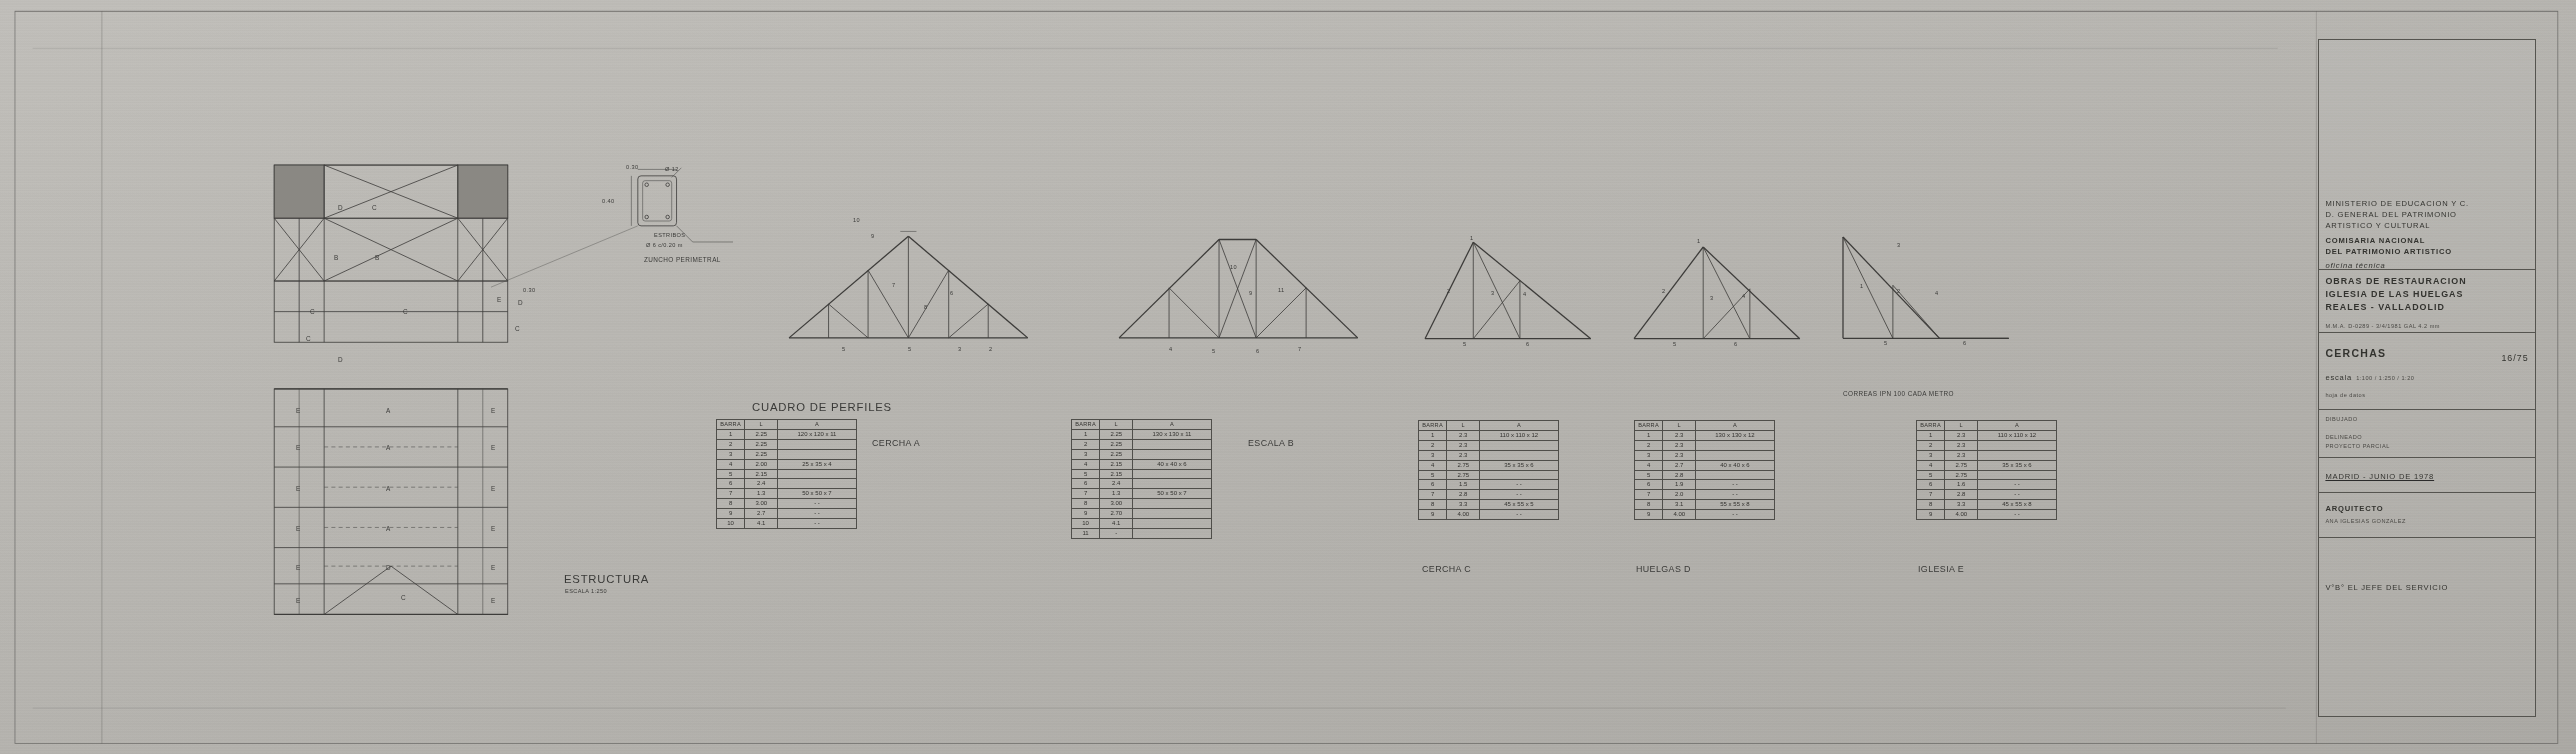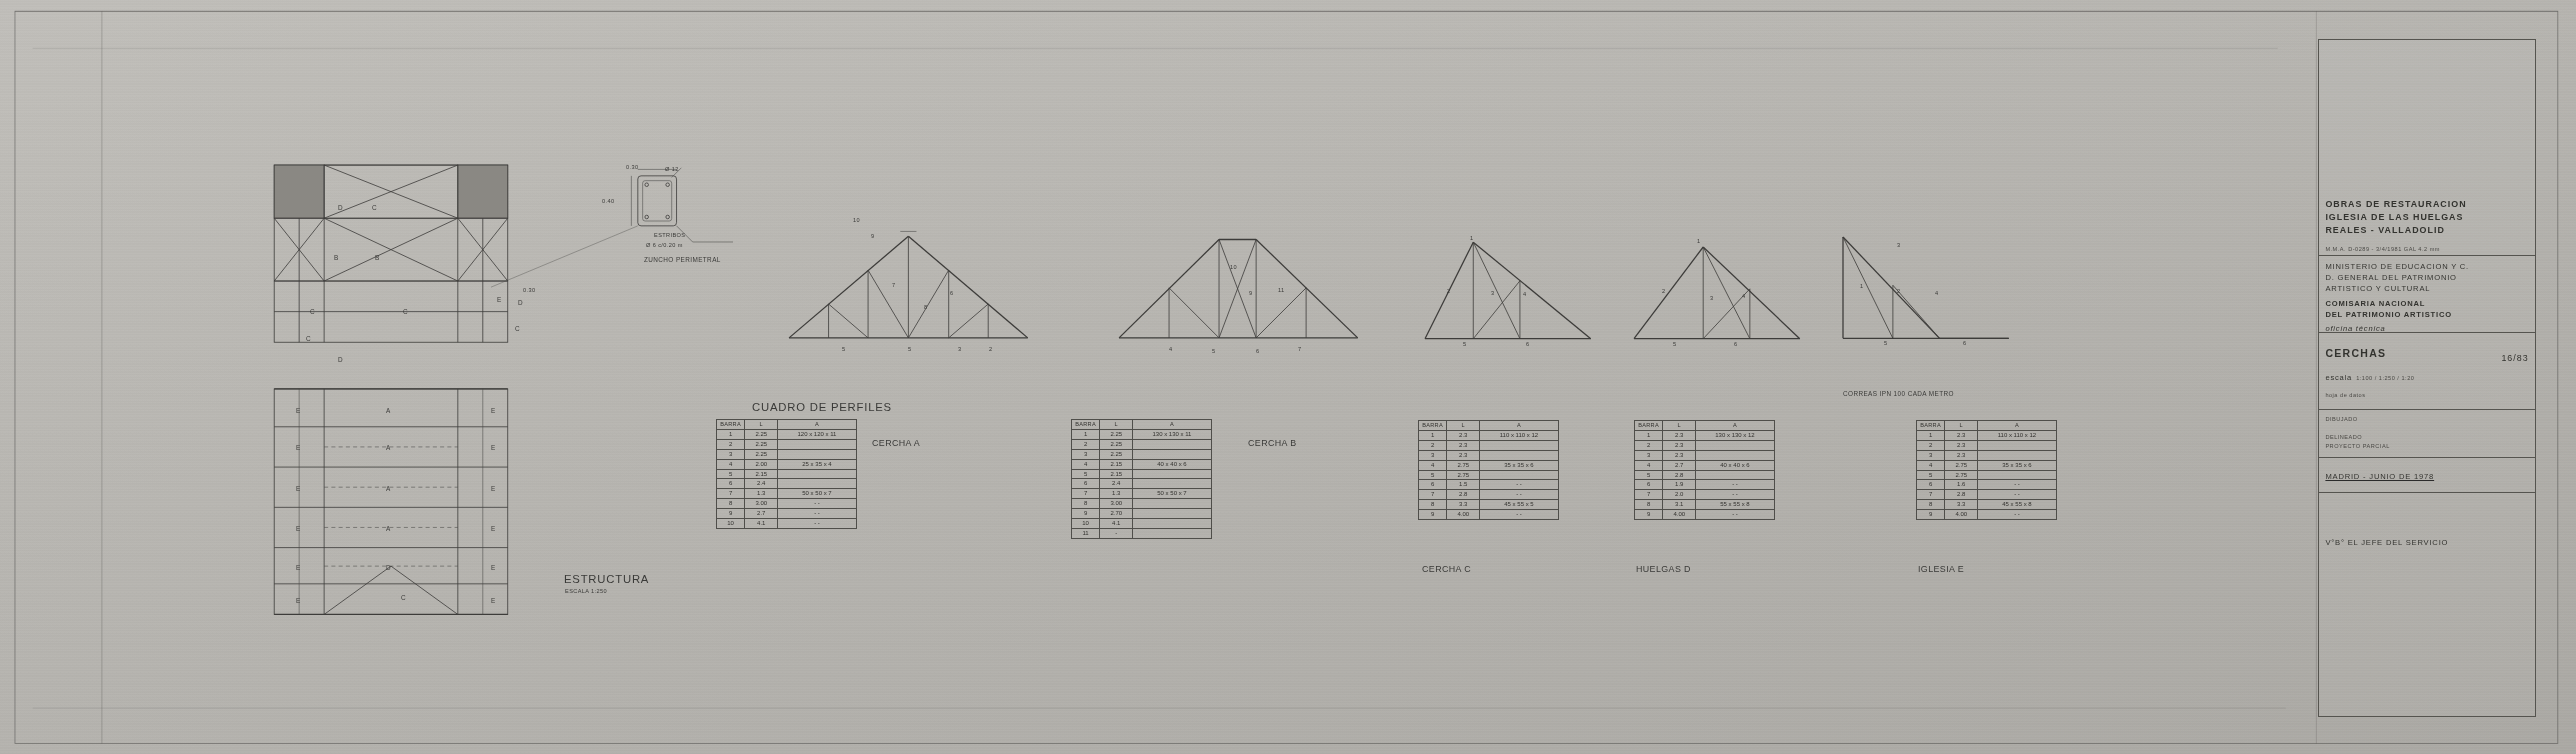--- a/index.html
+++ b/index.html
@@ -396,21 +396,21 @@
           <td>4.1</td>
           <td></td>
         </tr>
       <tr>
           <td>11</td>
           <td>-</td>
           <td></td>
         </tr>
     </tbody>
   </table>
-  <div class="lbl" style="left:1248px;top:438px;">CERCHA B</div>
+  <div class="lbl" style="left:1248px;top:438px;">ESCALA B</div>
 
   <table class="profiles" style="left:1418px;top:420px;">
     <thead>
         <tr>
       <th class="col-bar">BARRA</th>
       <th class="col-l">L</th>
       <th class="col-a">A</th>
     </tr>
       </thead>
     <tbody>
@@ -575,56 +575,60 @@
           <td>4.00</td>
           <td>-    -</td>
         </tr>
     </tbody>
   </table>
   <div class="lbl" style="left:1918px;top:564px;">IGLESIA E</div>
 
   <div id="titleblock">
     <div class="tb-row" style="height:153px;border-bottom:none;"></div>
 
-    <div class="tb-row" style="height:63px;">
-      <div class="tb-txt mid b">OBRAS DE RESTAURACION</div>
-      <div class="tb-txt mid b">IGLESIA DE LAS HUELGAS</div>
-      <div class="tb-txt mid b">REALES - VALLADOLID</div>
-      <div class="tb-txt tiny" style="margin-top:8px;">M.M.A.  D-0289  -  3/4/1981  GAL  4.2 mm</div>
-    </div>
-
     <div class="tb-row" style="height:77px;">
       <div class="tb-txt">MINISTERIO DE EDUCACION Y C.</div>
       <div class="tb-txt">D. GENERAL DEL PATRIMONIO</div>
       <div class="tb-txt">ARTISTICO  Y  CULTURAL</div>
       <div class="tb-txt b" style="margin-top:3.2px;">COMISARIA   NACIONAL</div>
       <div class="tb-txt b">DEL PATRIMONIO ARTISTICO</div>
       <div class="tb-txt" style="margin-top:2.4px;font-style:italic;">oficina técnica</div>
     </div>
 
+    <div class="tb-row" style="height:63px;">
+      <div class="tb-txt mid b">OBRAS DE RESTAURACION</div>
+      <div class="tb-txt mid b">IGLESIA DE LAS HUELGAS</div>
+      <div class="tb-txt mid b">REALES - VALLADOLID</div>
+      <div class="tb-txt tiny" style="margin-top:8px;">M.M.A.  D-0289  -  3/4/1981  GAL  4.2 mm</div>
+    </div>
+
     <div class="tb-row" style="height:77px;position:relative;">
       <div class="tb-txt big" style="margin-top:8px;">CERCHAS</div>
       <div style="display:flex;gap:4px;align-items:baseline;margin-top:11.3px;">
         <span class="tb-txt">escala</span>
         <span class="tb-txt tiny">1:100  /  1:250  /  1:20</span>
       </div>
       <div class="tb-txt tiny" style="margin-top:8px;">hoja de datos</div>
-      <div class="tb-txt mid" style="position:absolute;right:6.4px;top:19.3px;">16/83</div>
+      <div class="tb-txt mid" style="position:absolute;right:6.4px;top:19.3px;">16/75</div>
     </div>
 
     <div class="tb-row" style="height:48px;">
       <div class="tb-txt tiny">DIBUJADO</div>
       <div class="tb-txt tiny" style="margin-top:9.7px;">DELINEADO</div>
       <div class="tb-txt tiny">PROYECTO PARCIAL</div>
     </div>
 
     <div class="tb-row" style="height:35px;text-decoration:underline;">
       <div class="tb-txt" style="margin-top:8px;">MADRID  -  JUNIO DE 1978</div>
     </div>
 
+    <div class="tb-row" style="height:45px;">
+      <div class="tb-txt b" style="margin-top:4.8px;">ARQUITECTO</div>
+      <div class="tb-txt tiny" style="margin-top:3.2px;">ANA IGLESIAS GONZALEZ</div>
+    </div>
 
     <div class="tb-row" style="height:97px;border-bottom:none;">
       <div class="tb-txt" style="margin-top:39px;">V°B°  EL JEFE  DEL SERVICIO</div>
     </div>
   </div>
 
 </div>
 
 
 </body></html>

